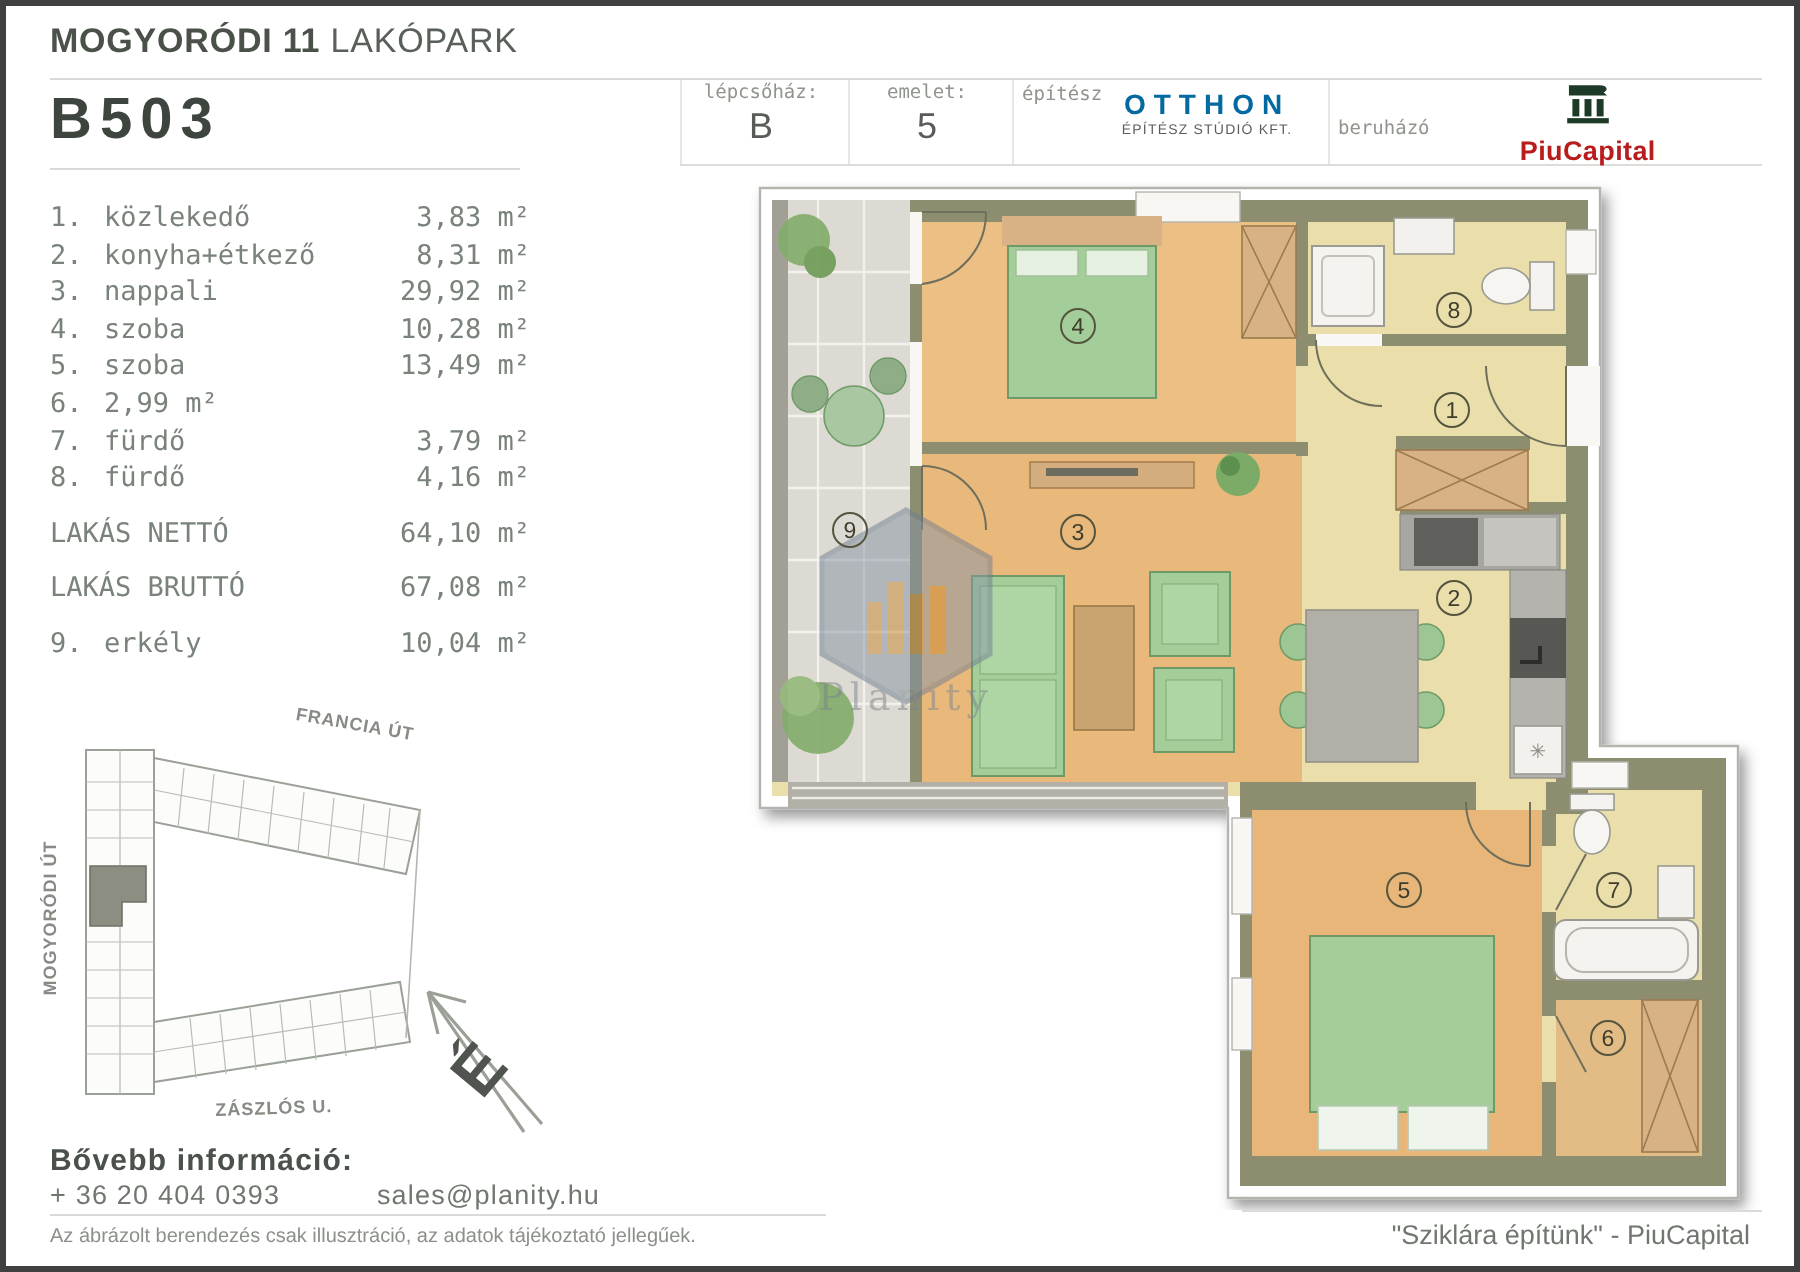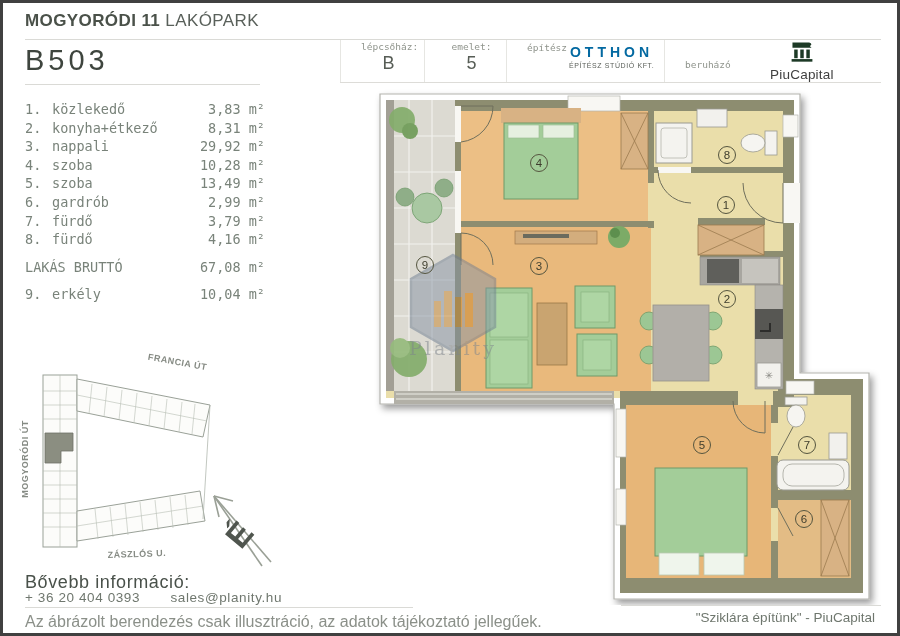--- a/index.html
+++ b/index.html
@@ -5,51 +5,51 @@
   html,body{margin:0;padding:0;background:#e8e8e8;}
   .page{position:relative;width:900px;height:636px;background:#ffffff;border:3px solid #404040;
         box-sizing:border-box;overflow:hidden;font-family:"Liberation Sans",sans-serif;}
   .abs{position:absolute;}
   
   .title{left:22px;top:8px;font-size:17px;color:#4a5149;letter-spacing:.4px;}
   .title .bold{font-weight:bold;}
   .title .light{font-weight:normal;color:#59605a;}
   .rule{background:#dadad6;height:1px;}
   .rule-top{left:22px;top:36px;width:856px;}
-  .unit-id{left:22px;top:41px;font-size:29px;font-weight:normal;letter-spacing:4px;color:#3e453e;}
+  .unit-id{left:22px;top:41px;font-size:29px;font-weight:bold;letter-spacing:4px;color:#3e453e;}
   .rule-unit{left:22px;top:81px;width:235px;}
   
   .info-bar{left:337px;top:37px;width:541px;height:42px;display:flex;border-bottom:1px solid #dddcd8;}
-  .info-col{border-left:1px solid #e6e6e2;padding:1px 8px 0 20px;text-align:center;box-sizing:border-box;}
+  .info-col{border-left:1px solid #e6e6e2;padding:1px 8px 0 4px;text-align:center;box-sizing:border-box;}
   .info-label{font-family:"DejaVu Sans Mono",monospace;font-size:9.5px;color:#8f948c;display:block;text-align:center;}
   .info-value{font-size:18px;color:#575d56;margin-top:1px;}
   .col-stair{width:84px;}.col-floor{width:82px;}.col-orient{width:92px;}
   .col-arch{width:158px;display:flex;align-items:flex-start;}
   .col-arch .info-label{margin-top:1px;text-align:center;}
   .arch-stack{flex:1;text-align:center;padding-top:3px;}
   .arch-name{font-size:14px;letter-spacing:4px;color:#0369a1;font-weight:bold;}
   .arch-sub{font-size:7px;letter-spacing:.6px;color:#5a5f59;margin-top:2px;}
   .col-dev{flex:1;display:flex;align-items:flex-start;}
   .col-dev .info-label{margin-top:18px;text-align:left;}
   .dev-stack{flex:1;text-align:center;}
-  .dev-name{font-size:13.5px;font-weight:normal;color:#404040;margin-top:-2px;letter-spacing:.2px;}
+  .dev-name{font-size:13.5px;font-weight:bold;color:#b91c1c;margin-top:-2px;letter-spacing:.2px;}
   
   .room-list{left:22px;top:97px;width:240px;font-family:"DejaVu Sans Mono",monospace;
              font-size:13.5px;color:#79837a;}
   .rrow{display:flex;height:18.6px;line-height:18.6px;}
   .rnum{width:27px;}
   .rname{flex:1;}
   .rarea{text-align:right;}
   .total{margin-top:9px;}
   
-  .ftitle{left:22px;top:569px;font-size:18px;font-weight:normal;color:#49514a;letter-spacing:.6px;}
+  .ftitle{left:22px;top:569px;font-size:15px;font-weight:bold;color:#49514a;letter-spacing:.6px;}
   .contact{left:22px;top:587px;font-size:13.5px;color:#6f776e;letter-spacing:.6px;}
-  .contact .email{margin-left:26px;}
+  .contact .email{margin-left:44px;}
   .rule-fl{left:22px;top:604px;width:388px;}
-  .disclaimer{left:22px;top:610px;font-size:16px;color:#8b9089;}
+  .disclaimer{left:22px;top:610px;font-size:10px;color:#8b9089;}
   .rule-fr{left:618px;top:602px;width:260px;}
   .slogan{right:22px;top:607px;font-size:13.5px;color:#6f776e;}
   svg text{font-family:"Liberation Sans",sans-serif;}
 </style>
 </head>
 <body>
 
 <div class="page">
 
   <div class="abs title">
@@ -114,32 +114,35 @@
         <span class="rname">szoba</span>
         <span class="rarea">10,28 m²</span>
       </div>
     <div class="rrow">
         <span class="rnum">5.</span>
         <span class="rname">szoba</span>
         <span class="rarea">13,49 m²</span>
       </div>
     <div class="rrow">
         <span class="rnum">6.</span>
-        <span class="rname">gardrób</span>
         <span class="rarea">2,99 m²</span>
       </div>
     <div class="rrow">
         <span class="rnum">7.</span>
         <span class="rname">fürdő</span>
         <span class="rarea">3,79 m²</span>
       </div>
     <div class="rrow">
         <span class="rnum">8.</span>
         <span class="rname">fürdő</span>
         <span class="rarea">4,16 m²</span>
+      </div>
+    <div class="rrow total">
+        <span class="rname">LAKÁS NETTÓ</span>
+        <span class="rarea">64,10 m²</span>
       </div>
     <div class="rrow total">
         <span class="rname">LAKÁS BRUTTÓ</span>
         <span class="rarea">67,08 m²</span>
       </div>
     <div class="rrow total">
         <span class="rnum">9.</span>
         <span class="rname">erkély</span>
         <span class="rarea">10,04 m²</span>
       </div>

